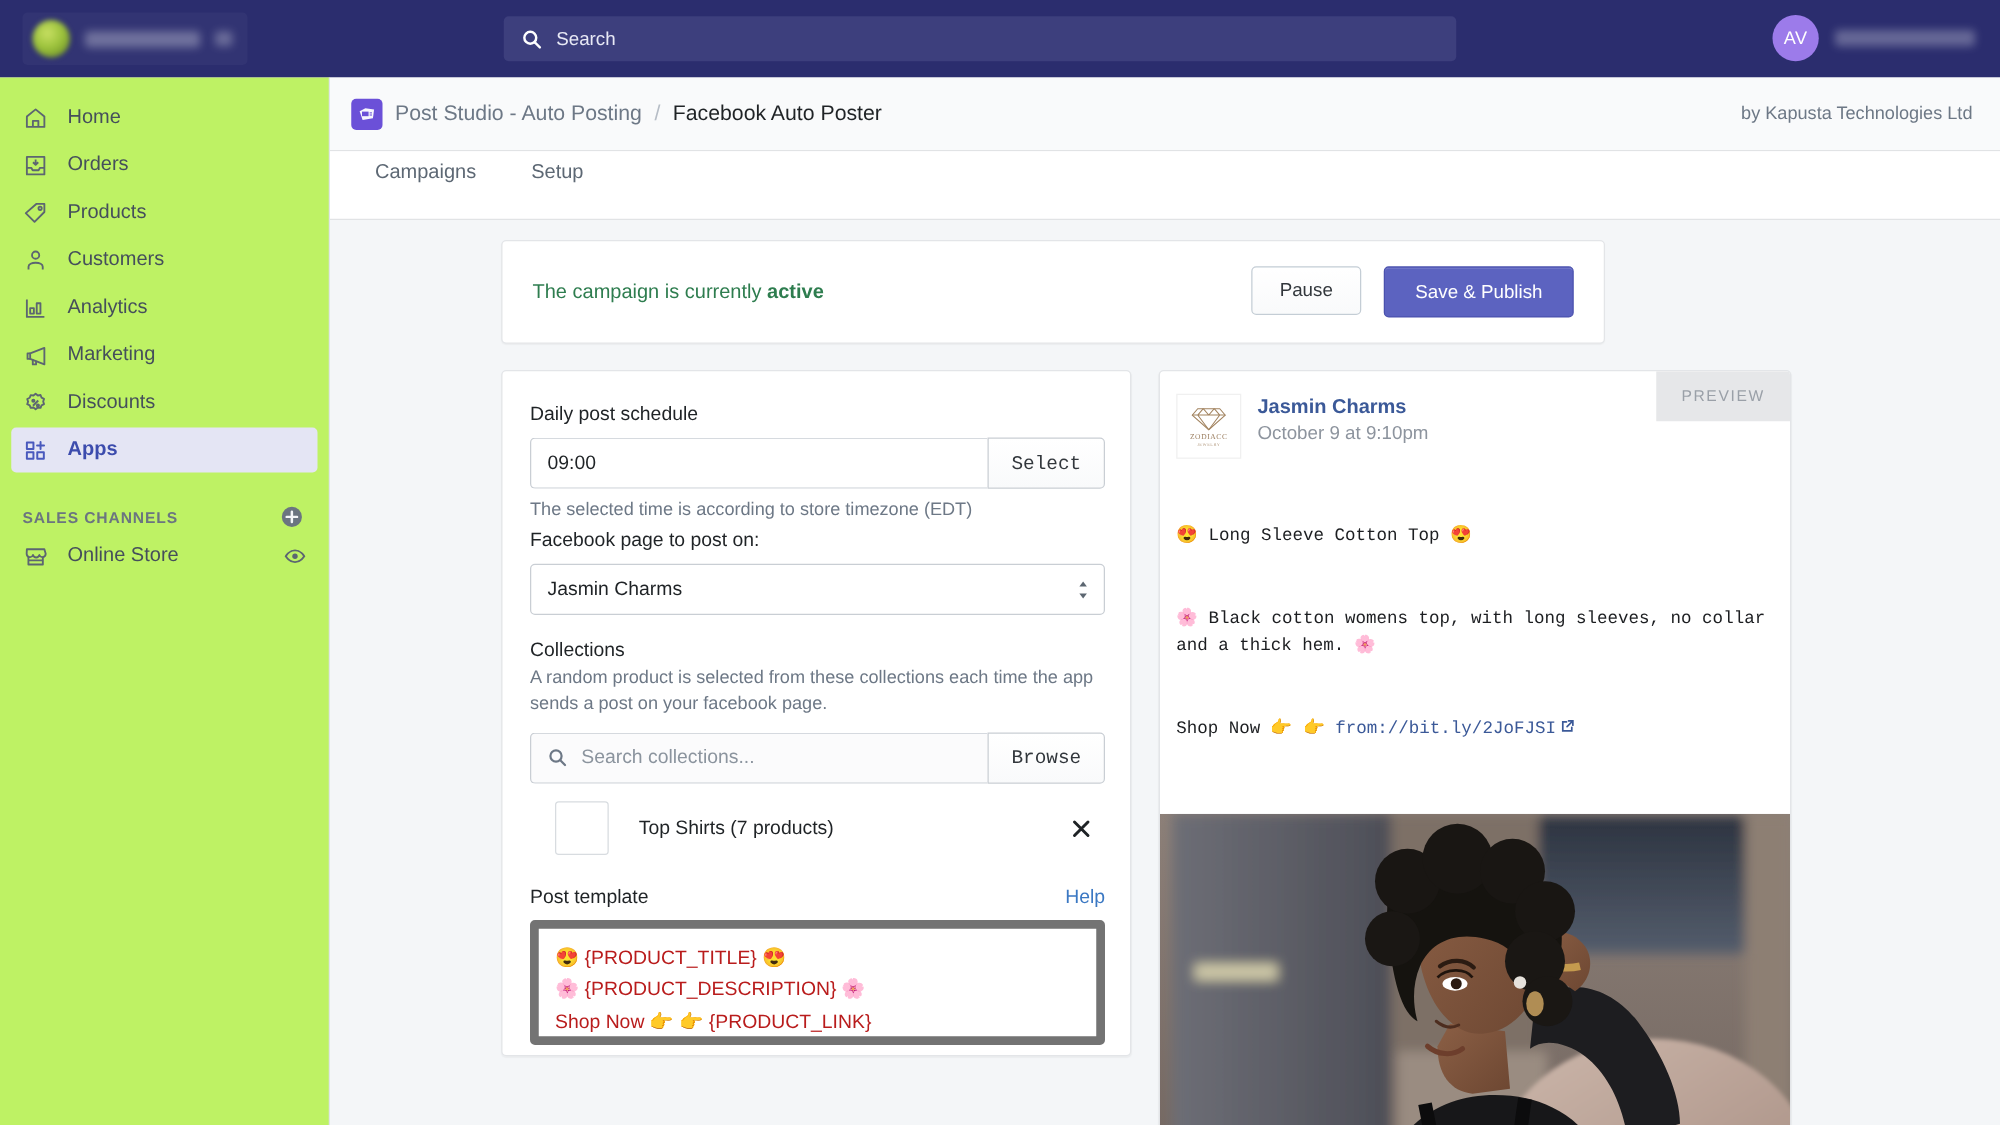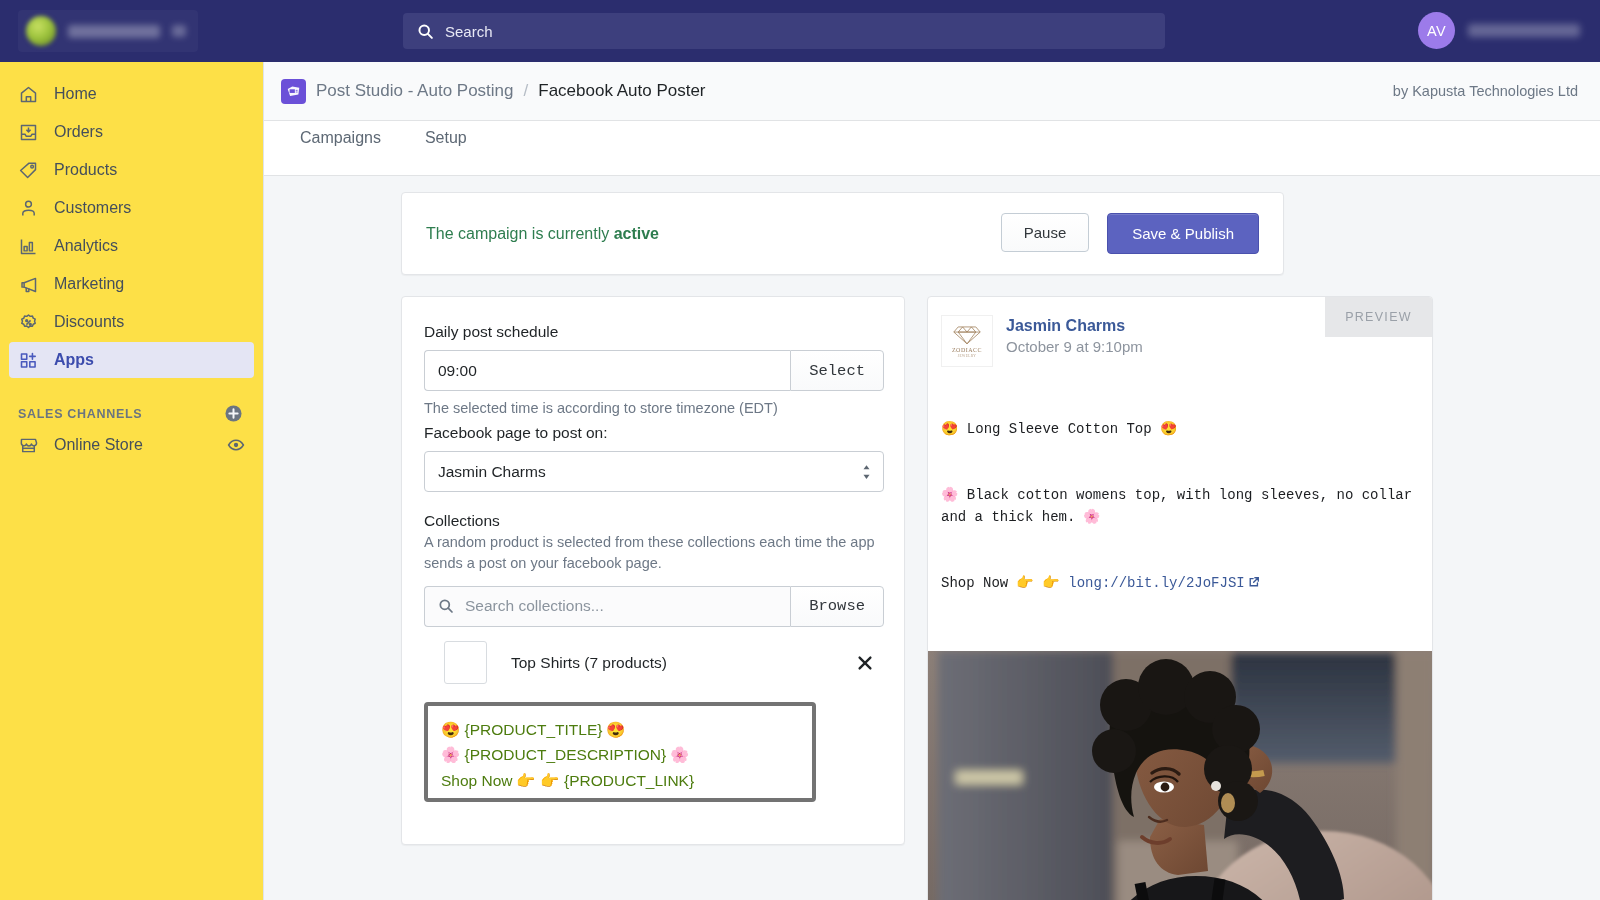--- a/index.html
+++ b/index.html
@@ -49,21 +49,21 @@
     display: flex; align-items: center; justify-content: center;
   }
   .user-name-blur {
     width: 112px; height: 13px; border-radius: 3px;
     background: rgba(255,255,255,0.28); filter: blur(3.6px);
   }
 
   
   .sidebar {
     position: absolute; top: 62px; left: 0; width: 264px; height: 838px;
-    background: #fde047; border-right: 1px solid #dfe3e8; padding-top: 12px;
+    background: #bef264; border-right: 1px solid #dfe3e8; padding-top: 12px;
   }
   .nav-item {
     display: flex; align-items: center; gap: 15px;
     height: 36px; margin: 2px 9px; padding-left: 9px; border-radius: 4px;
     color: #454f5b; font-size: 16px; cursor: pointer;
   }
   .nav-item svg { width: 21px; height: 21px; flex: 0 0 21px; }
   .nav-item.active { background: #e4e5f4; color: #3c4cad; font-weight: 600; }
   .nav-item.active svg { stroke: #4959bd; }
   .sales-head {
@@ -176,22 +176,22 @@
   }
   .coll-thumb {
     width: 43px; height: 43px; border: 1px solid #d8dce0; border-radius: 3px;
     background: #fff; margin-left: 20px;
   }
   .coll-name { margin-left: 24px; font-size: 15.5px; color: #1f2326; }
   .coll-x { margin-left: auto; margin-right: 10px; cursor: pointer; width: 18px; height: 18px; }
   .tpl-head { display: flex; align-items: center; width: 460px; margin-top: 16px; }
   .tpl-help { margin-left: auto; color: #3b78c3; font-size: 15.5px; cursor: pointer; }
   .tpl-box {
-    width: 392px; height: 100px; margin-top: 9px; border: 4px solid #737373; border-radius: 4px;
-    background: #fff; padding: 11px 13px; font-size: 15.5px; color: #4d7c0f; line-height: 1.66;
+    width: 460px; height: 100px; margin-top: 9px; border: 7px solid #737373; border-radius: 4px;
+    background: #fff; padding: 11px 13px; font-size: 15.5px; color: #b91c1c; line-height: 1.66;
     overflow: hidden;
   }
 
   
   .preview-card {
     position: absolute; left: 663px; top: 120px; width: 506px; height: 620px;
     background: #fff; border: 1px solid #e3e5e8; border-radius: 4px; overflow: hidden;
     box-shadow: 0 1px 1px rgba(22,29,37,.04);
   }
   .preview-badge {
@@ -404,20 +404,24 @@
     </div>
 
     <div class="coll-row">
       <div class="coll-thumb"></div>
       <span class="coll-name">Top Shirts (7 products)</span>
       <svg class="coll-x" viewBox="0 0 20 20" stroke="#1f2326" stroke-width="2.6" stroke-linecap="round">
         <path d="M4 4 16 16M16 4 4 16"></path>
       </svg>
     </div>
 
+    <div class="tpl-head">
+      <span class="flabel" style="margin:0">Post template</span>
+      <span class="tpl-help">Help</span>
+    </div>
     <div class="tpl-box">
       <div>😍 {PRODUCT_TITLE} 😍</div>
       <div>🌸 {PRODUCT_DESCRIPTION} 🌸</div>
       <div>Shop Now 👉 👉 {PRODUCT_LINK}</div>
     </div>
   </div>
 
   <div class="preview-card">
     <div class="preview-badge">PREVIEW</div>
 
@@ -432,21 +436,21 @@
       </div>
       <div>
         <div class="fb-name">Jasmin Charms</div>
         <div class="fb-date">October 9 at 9:10pm</div>
       </div>
     </div>
 
     <div class="fb-body">
       <div>😍 Long Sleeve Cotton Top 😍</div>
       <div>🌸 Black cotton womens top, with long sleeves, no collar and a thick hem. 🌸</div>
-      <div><span>Shop Now 👉 👉 </span><span class="fb-link">long://bit.ly/2JoFJSI</span><svg class="ext-ico" viewBox="0 0 14 14" fill="none" stroke="#3b5998" stroke-width="1.6" stroke-linecap="round">
+      <div><span>Shop Now 👉 👉 </span><span class="fb-link">from://bit.ly/2JoFJSI</span><svg class="ext-ico" viewBox="0 0 14 14" fill="none" stroke="#3b5998" stroke-width="1.6" stroke-linecap="round">
             <path d="M6 3H2.6v8.4H11V8"></path>
             <path d="M8 2h4v4M12 2 6.6 7.4"></path>
           </svg></div>
     </div>
 
     <div class="fb-photo">
       <svg width="506" height="337" viewBox="0 0 506 337">
         <defs>
           <linearGradient id="wall" x1="0" y1="0" x2="0" y2="1">
             <stop offset="0" stop-color="#8d8078"></stop>

